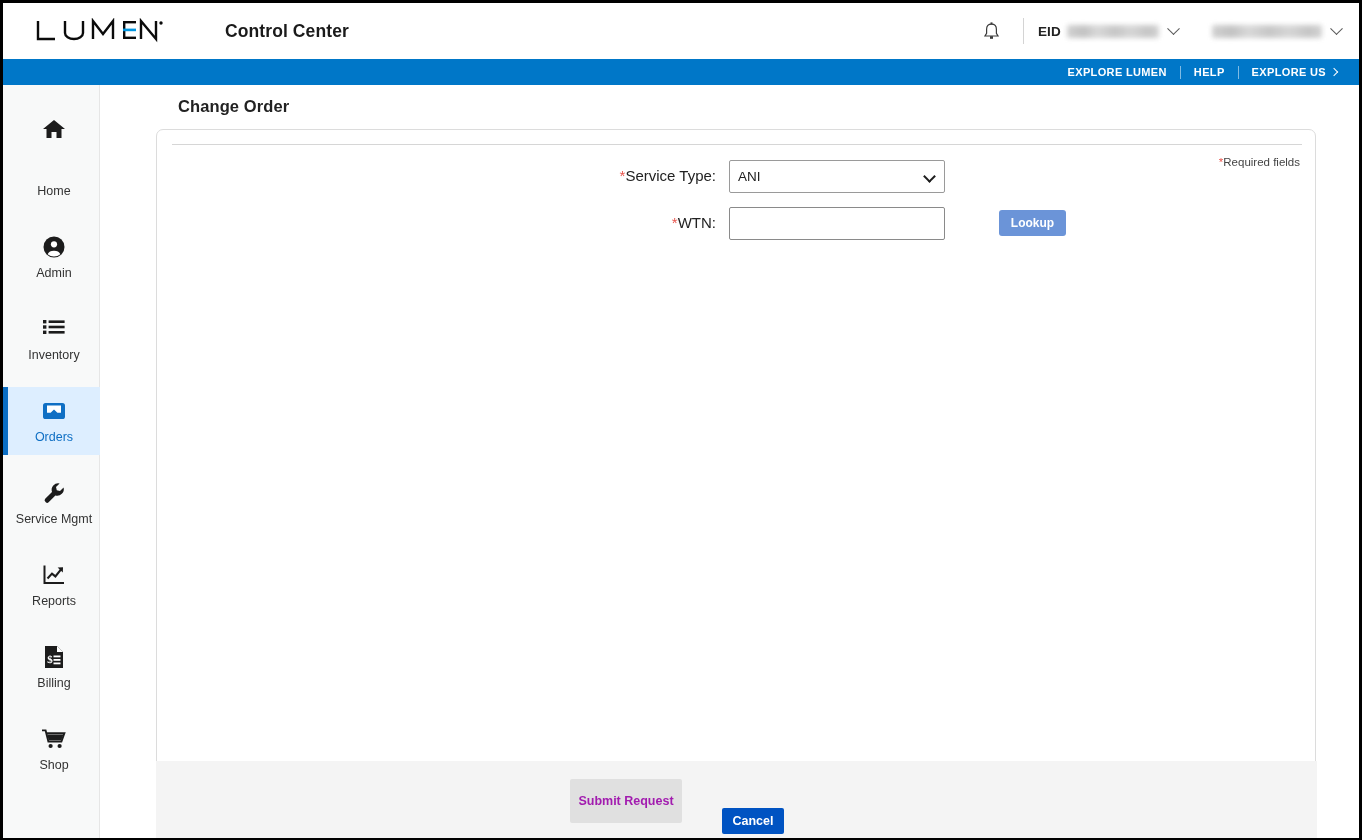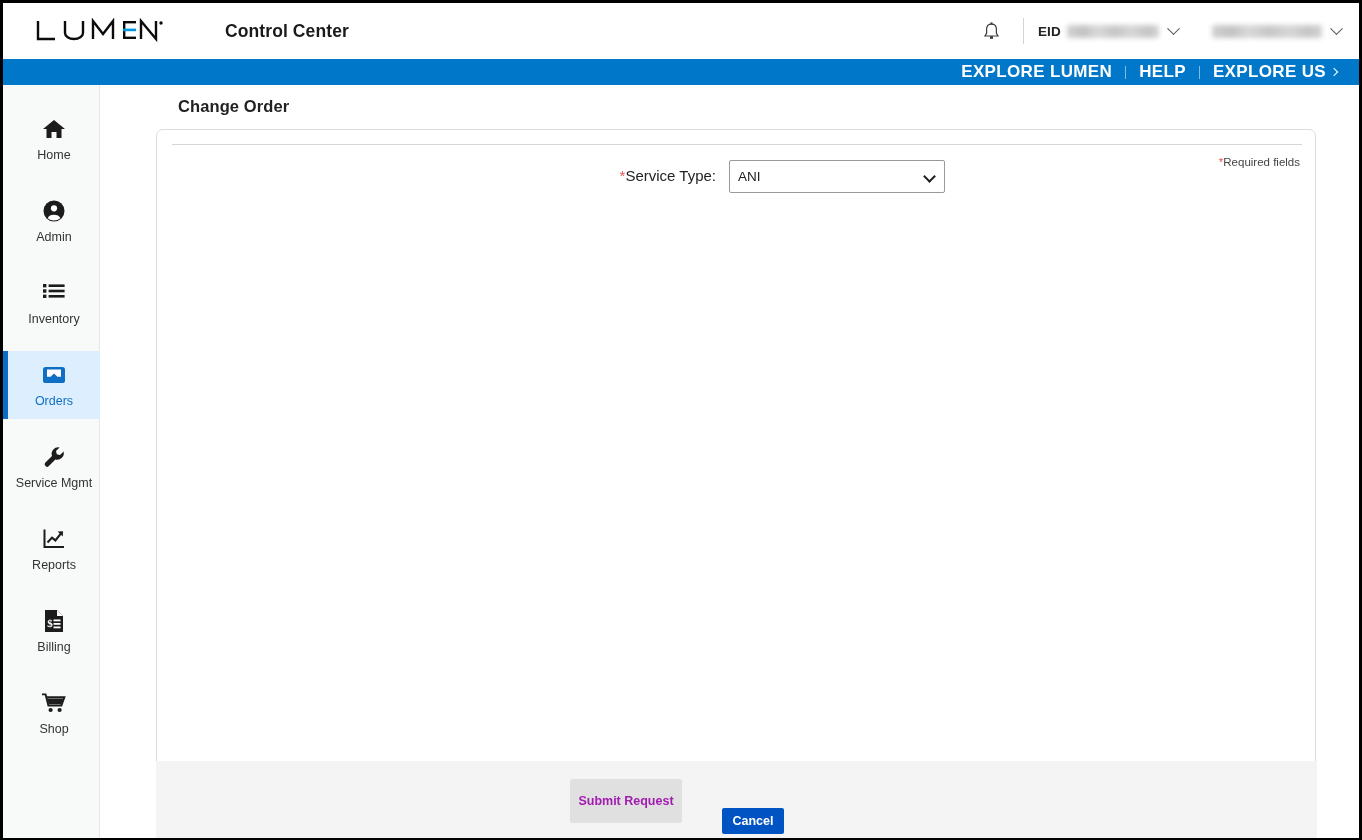--- a/index.html
+++ b/index.html
@@ -69,21 +69,21 @@
 
   
   #bluebar {
     position: absolute; left: 0; top: 56px;
     width: 1356px; height: 26px;
     background: #0077c8;
     display: flex; align-items: center; justify-content: flex-end;
     padding-right: 22px;
   }
   .bluelink {
-    color: #ffffff; font-size: 17px; font-weight: bold;
+    color: #ffffff; font-size: 11px; font-weight: bold;
     letter-spacing: .35px; text-decoration: none;
     display: flex; align-items: center;
   }
   .blue-sep { width: 1px; height: 13px; background: #7fbbe4; margin: 0 13px; }
   .chev-r {
     margin-left: 5px; width: 6px; height: 6px;
     border-top: 1.7px solid #fff; border-right: 1.7px solid #fff;
     transform: rotate(45deg);
   }
 
@@ -108,21 +108,21 @@
     margin-bottom: 5px;
   }
   .nav-item .nav-lbl {
     font-size: 12.5px; line-height: 16px; text-align: center; color: #333;
   }
   .nav-item.active {
     background: #ddeeff;
     border-left: 5px solid #0b6ec4;
   }
   .nav-item.active .nav-lbl { color: #0f6fc4; }
-  .nav-sp-home   { margin-top: 12px; }
+  .nav-sp-home   { margin-top: 12px; gap: 36px; }
   .nav-item + .nav-item { margin-top: 14px; }
 
   
   #main {
     position: absolute; left: 98px; top: 82px;
     width: 1258px; height: 753px;
     background: #ffffff;
   }
   #page-title {
     position: absolute; left: 77px; top: 12px;
@@ -398,20 +398,29 @@
           <div class="fcontrol">
             <div class="sel-wrap">
               <select class="f-select" id="service-type-select">
                 <option>ANI</option>
               </select>
               <span class="sel-caret"></span>
             </div>
           </div>
         </div>
 
+        <div class="frow">
+          <div class="flabel">
+            <span class="req-star">*</span><span>WTN:</span>
+          </div>
+          <div class="fcontrol">
+            <input class="f-input" type="text" id="wtn-input" value="" style="">
+          </div>
+          <button id="lookup-btn">Lookup</button>
+        </div>
 
       </div>
     </div>
 
     <div id="footer">
       <button id="submit-btn" disabled="">Submit Request</button>
       <button id="cancel-btn">Cancel</button>
     </div>
 
   </div>

